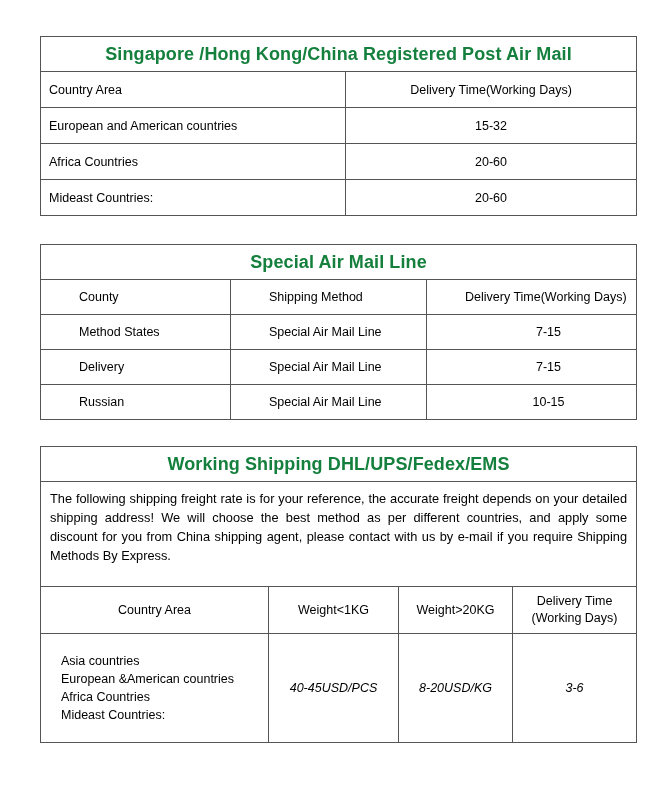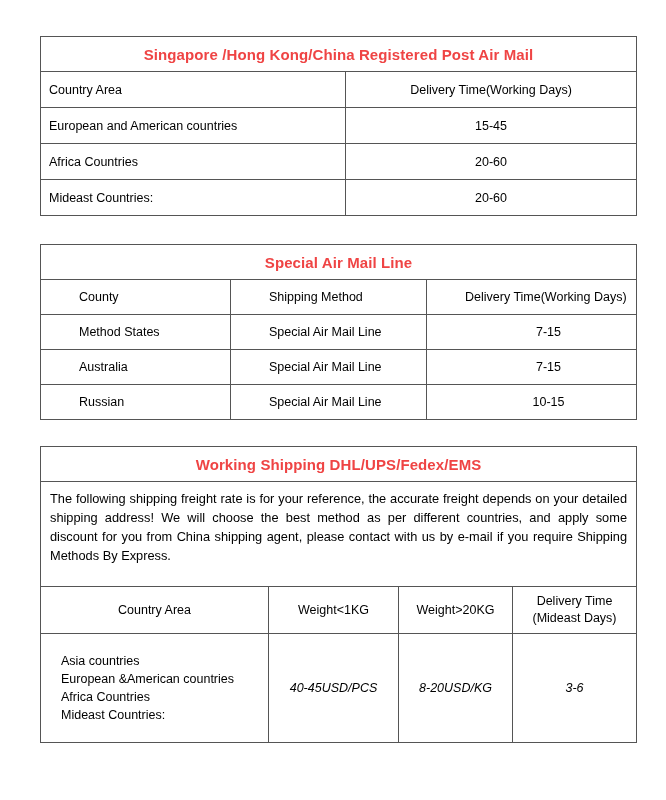--- a/index.html
+++ b/index.html
@@ -26,23 +26,23 @@
     table-layout: fixed;
   }
   td, th {
     border: 1px solid #555555;
     padding: 0;
     font-weight: normal;
     vertical-align: middle;
   }
   .title-cell {
     text-align: center;
-    color: #ef4444;
+    color: #15803d;
     font-weight: bold;
-    font-size: 15px;
+    font-size: 18px;
     height: 34px;
     letter-spacing: 0.1px;
   }
   .cell {
     font-size: 12.5px;
     height: 35px;
     padding-left: 8px;
     padding-right: 6px;
   }
   .cell-center {
@@ -109,21 +109,21 @@
     <tbody>
       <tr>
         <td class="title-cell" colspan="2">Singapore /Hong Kong/China Registered Post Air Mail</td>
       </tr>
       <tr>
         <td class="cell">Country Area</td>
         <td class="cell cell-center">Delivery Time(Working Days)</td>
       </tr>
       <tr>
         <td class="cell">European and American countries</td>
-        <td class="cell cell-center">15-45</td>
+        <td class="cell cell-center">15-32</td>
       </tr>
       <tr>
         <td class="cell">Africa Countries</td>
         <td class="cell cell-center">20-60</td>
       </tr>
       <tr>
         <td class="cell">Mideast Countries:</td>
         <td class="cell cell-center">20-60</td>
       </tr>
     </tbody>
@@ -145,21 +145,21 @@
         <td class="cell">County</td>
         <td class="cell">Shipping Method</td>
         <td class="cell">Delivery Time(Working Days)</td>
       </tr>
       <tr>
         <td class="cell">Method States</td>
         <td class="cell">Special Air Mail Line</td>
         <td class="cell cell-center">7-15</td>
       </tr>
       <tr>
-        <td class="cell">Australia</td>
+        <td class="cell">Delivery</td>
         <td class="cell">Special Air Mail Line</td>
         <td class="cell cell-center">7-15</td>
       </tr>
       <tr>
         <td class="cell">Russian</td>
         <td class="cell">Special Air Mail Line</td>
         <td class="cell cell-center">10-15</td>
       </tr>
     </tbody>
   </table>
@@ -179,21 +179,21 @@
       </tr>
       <tr>
         <td class="intro" colspan="4">The following shipping freight rate is for your reference, the accurate freight depends on your detailed shipping address! We will choose the best method as per different countries, and apply some discount for you from China shipping agent, please contact with us by e-mail if you require Shipping Methods By Express.</td>
       </tr>
       <tr>
         <td class="hdr">Country Area</td>
         <td class="hdr">Weight&lt;1KG</td>
         <td class="hdr">Weight&gt;20KG</td>
         <td class="hdr">
           <div>Delivery Time</div>
-          <div>(Mideast Days)</div>
+          <div>(Working Days)</div>
         </td>
       </tr>
       <tr>
         <td class="body-cell">
           <div class="countries-list">
             <div>Asia countries</div>
             <div>European &amp;American countries</div>
             <div>Africa Countries</div>
             <div>Mideast Countries:</div>
           </div>

